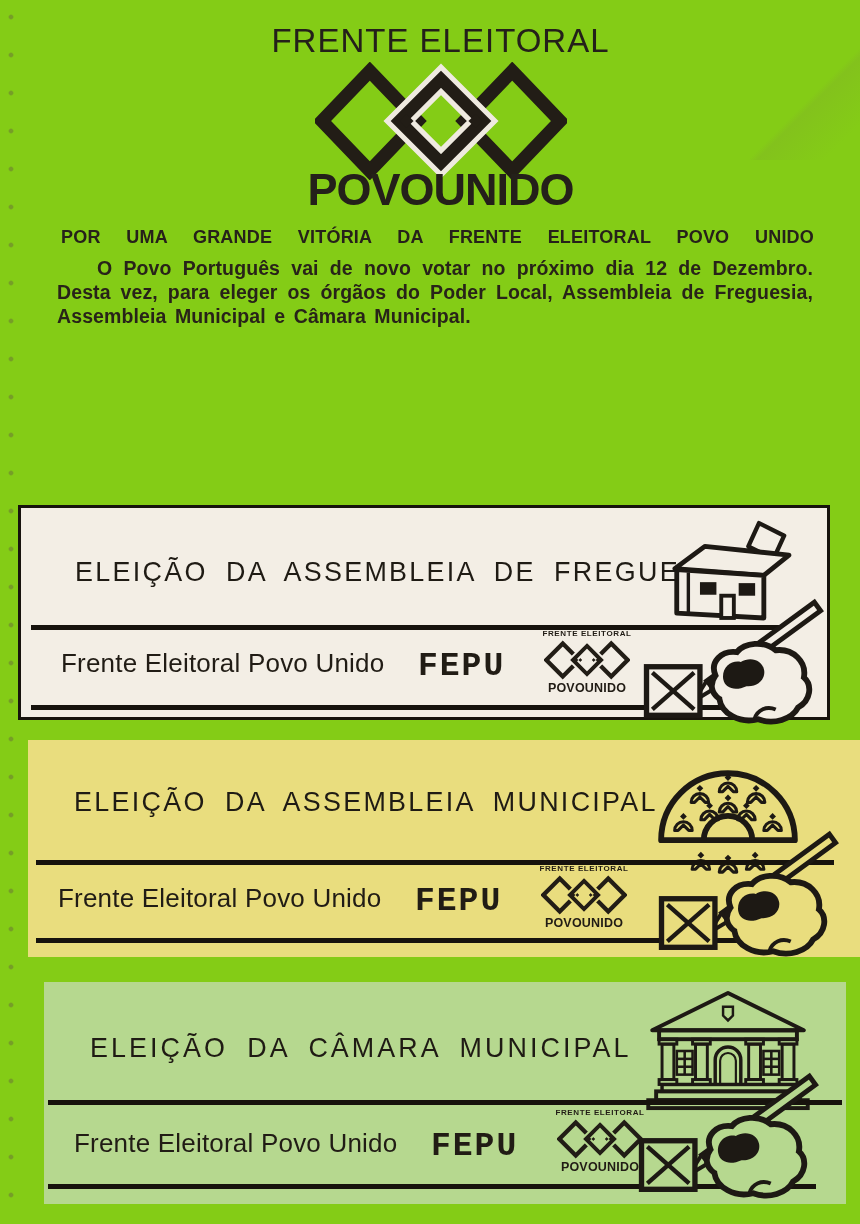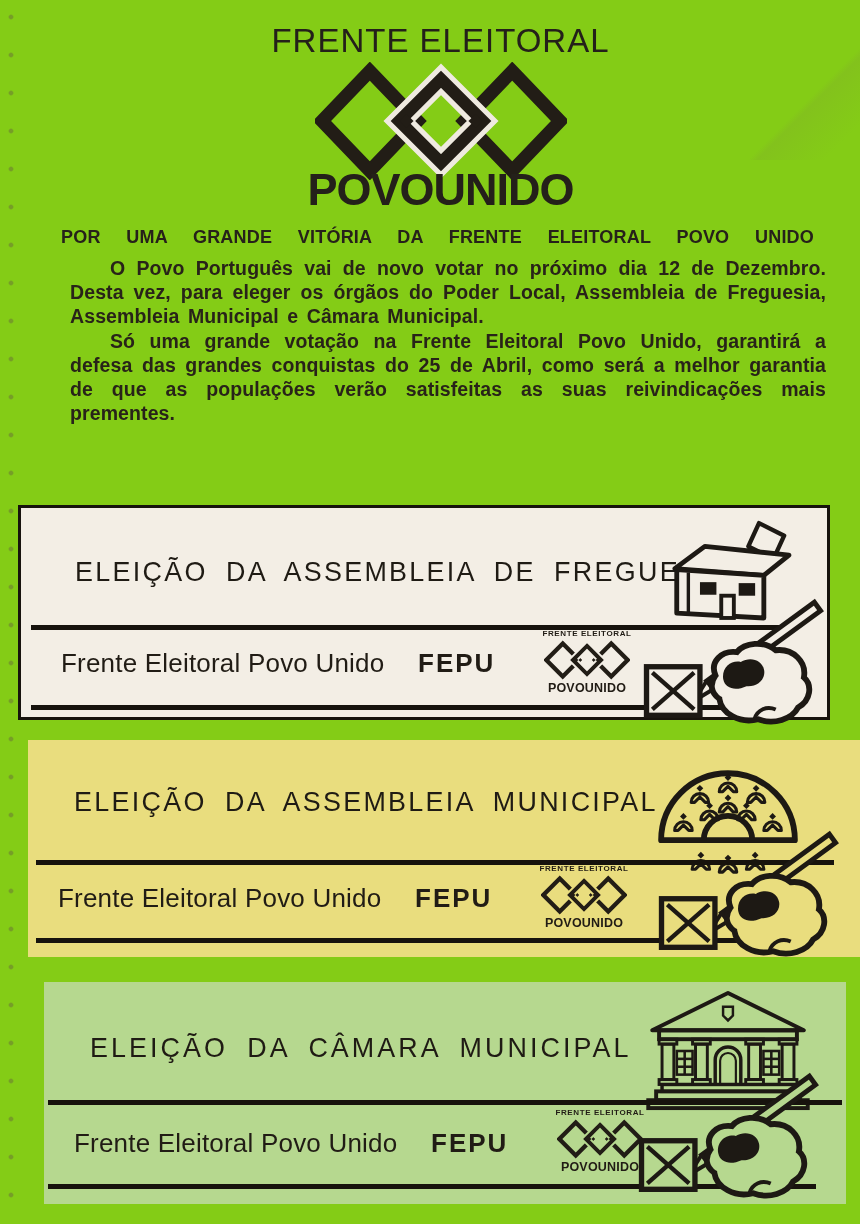--- a/index.html
+++ b/index.html
@@ -36,21 +36,21 @@
     position:absolute;left:0;top:164px;width:100%;
     font-size:45px;font-weight:700;letter-spacing:-1px;color:#24201a;
   }
 
   
   .headline{
     position:absolute;left:57px;top:223px;width:753px;margin:4px;
     font-size:18px;font-weight:700;letter-spacing:0.2px;word-spacing:7px;
     text-align:justify;text-align-last:justify;color:#26211a;
   }
-  .bodycopy{position:absolute;left:70px;top:257px;width:756px;}
+  .bodycopy{position:absolute;left:57px;top:257px;width:756px;}
   .bodycopy p{
     margin:0 0 2px 0;font-size:19.5px;line-height:23.8px;font-weight:700;
     text-align:justify;text-indent:40px;word-spacing:3px;letter-spacing:0.1px;color:#282319;
   }
 
   
   .ballot{position:absolute;box-sizing:border-box;}
   .ballot-freguesia{left:18px;top:505px;width:812px;height:215px;border:3px solid #17130d;background:#f3eee5;--bg:#f3eee5;}
   .ballot-municipal{left:28px;top:740px;width:832px;height:217px;background:#e9dd7e;--bg:#e9dd7e;}
   .ballot-camara{left:44px;top:982px;width:802px;height:222px;background:#b6d88f;--bg:#b6d88f;}
@@ -69,21 +69,21 @@
   .ballot-freguesia .rule-bottom{left:10px;right:38px;top:197px;}
   .ballot-municipal .rule-top{left:8px;right:26px;top:120px;}
   .ballot-municipal .rule-bottom{left:8px;right:52px;top:198px;}
   .ballot-camara .rule-top{left:4px;right:4px;top:118px;}
   .ballot-camara .rule-bottom{left:4px;right:30px;top:202px;}
 
   .party{
     position:absolute;font-size:26px;font-weight:400;letter-spacing:0.2px;
     white-space:nowrap;color:#211c15;
   }
-  .acronym{position:absolute;font-size:26px;font-weight:700;letter-spacing:2px;color:#211c15;}
+  .acronym{position:absolute;font-size:33px;font-weight:700;letter-spacing:2px;color:#211c15;font-family:Liberation Mono, monospace;}
   .ballot-freguesia .party{left:40px;top:140px;}
   .ballot-freguesia .acronym{left:397px;top:140px;}
   .ballot-municipal .party{left:30px;top:143px;}
   .ballot-municipal .acronym{left:387px;top:143px;}
   .ballot-camara .party{left:30px;top:146px;}
   .ballot-camara .acronym{left:387px;top:146px;}
 
   .mini-logo{position:absolute;width:126px;text-align:center;color:#211c15;}
   .ballot-freguesia .mini-logo{left:503px;top:121px;}
   .ballot-municipal .mini-logo{left:493px;top:124px;}
@@ -216,21 +216,20 @@
     <div class="masthead-top">FRENTE ELEITORAL</div>
     <svg class="logo-big">
         <use href="#sym-diamonds"></use>
       </svg>
     <div class="masthead-wordmark">POVOUNIDO</div>
   </header>
 
   <h1 class="headline">POR UMA GRANDE VITÓRIA DA FRENTE ELEITORAL POVO UNIDO</h1>
   <div class="bodycopy">
     <p>O Povo Português vai de novo votar no próximo dia 12 de Dezembro. Desta vez, para eleger os órgãos do Poder Local, Assembleia de Freguesia, Assembleia Municipal e Câmara Municipal.</p>
-    <p>Só uma grande votação na Frente Eleitoral Povo Unido, garantirá a defesa das grandes conquistas do 25 de Abril, como será a melhor garantia de que as populações verão satisfeitas as suas reivindicações mais prementes.</p>
   </div>
 
   <section class="ballot ballot-freguesia">
     <div class="ballot-title">ELEIÇÃO DA ASSEMBLEIA DE FREGUESIA</div>
     <svg class="big-icon icon-main">
         <use href="#sym-house"></use>
       </svg>
     <div class="rule rule-top"></div>
     <div class="rule rule-bottom"></div>
     <span class="party">Frente Eleitoral Povo Unido</span>

